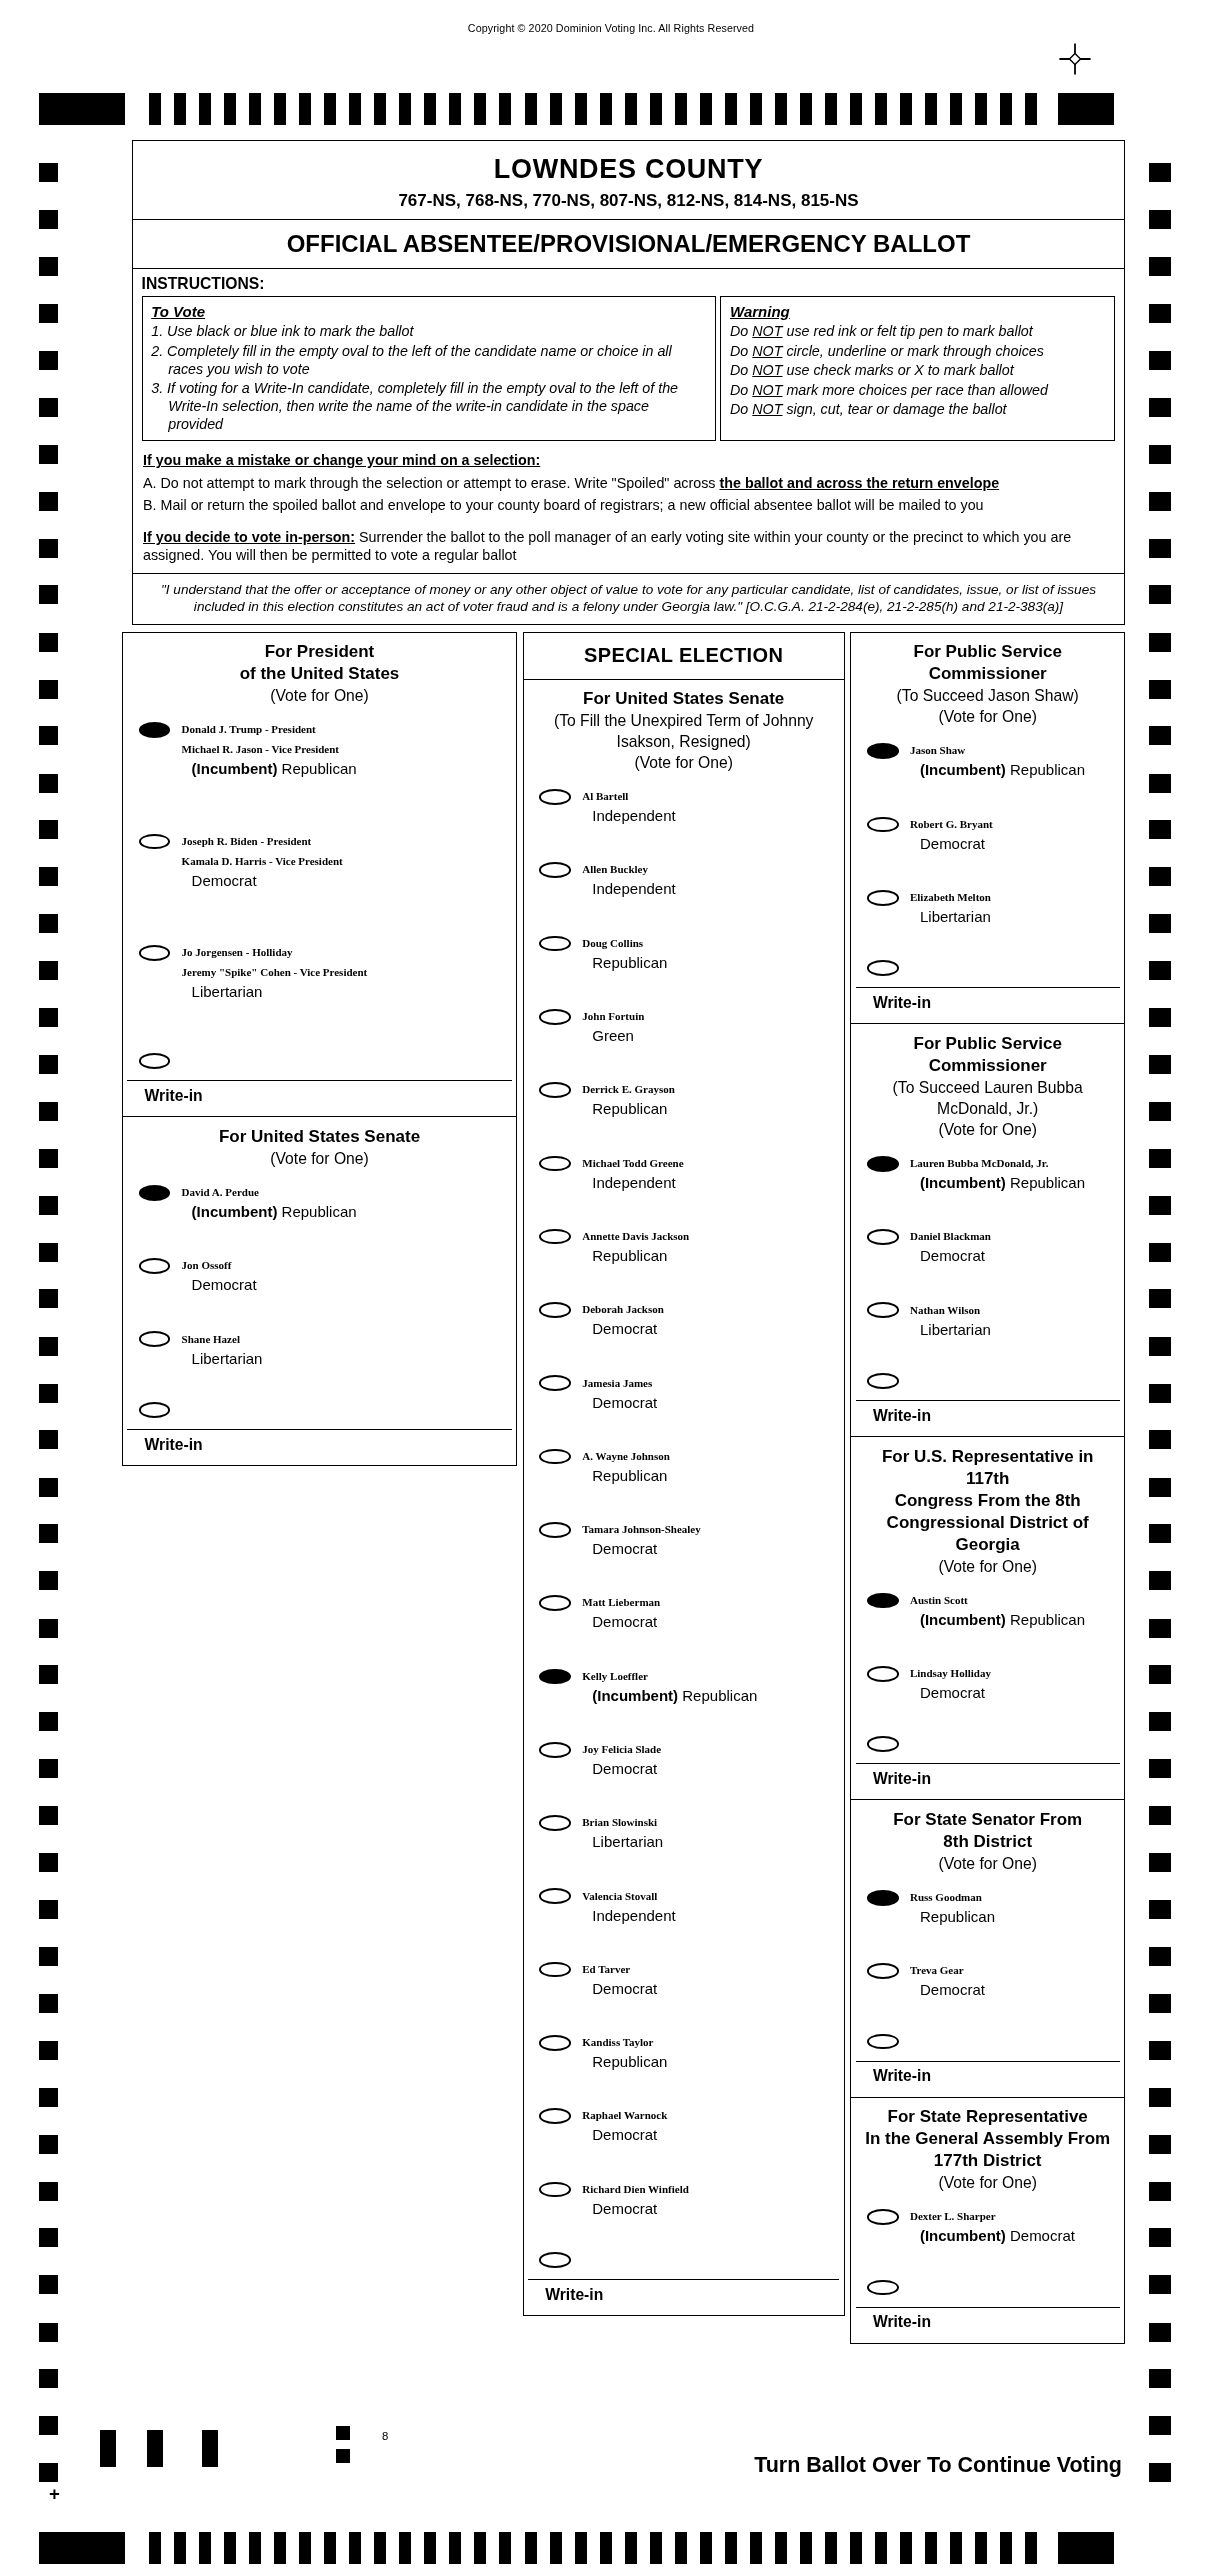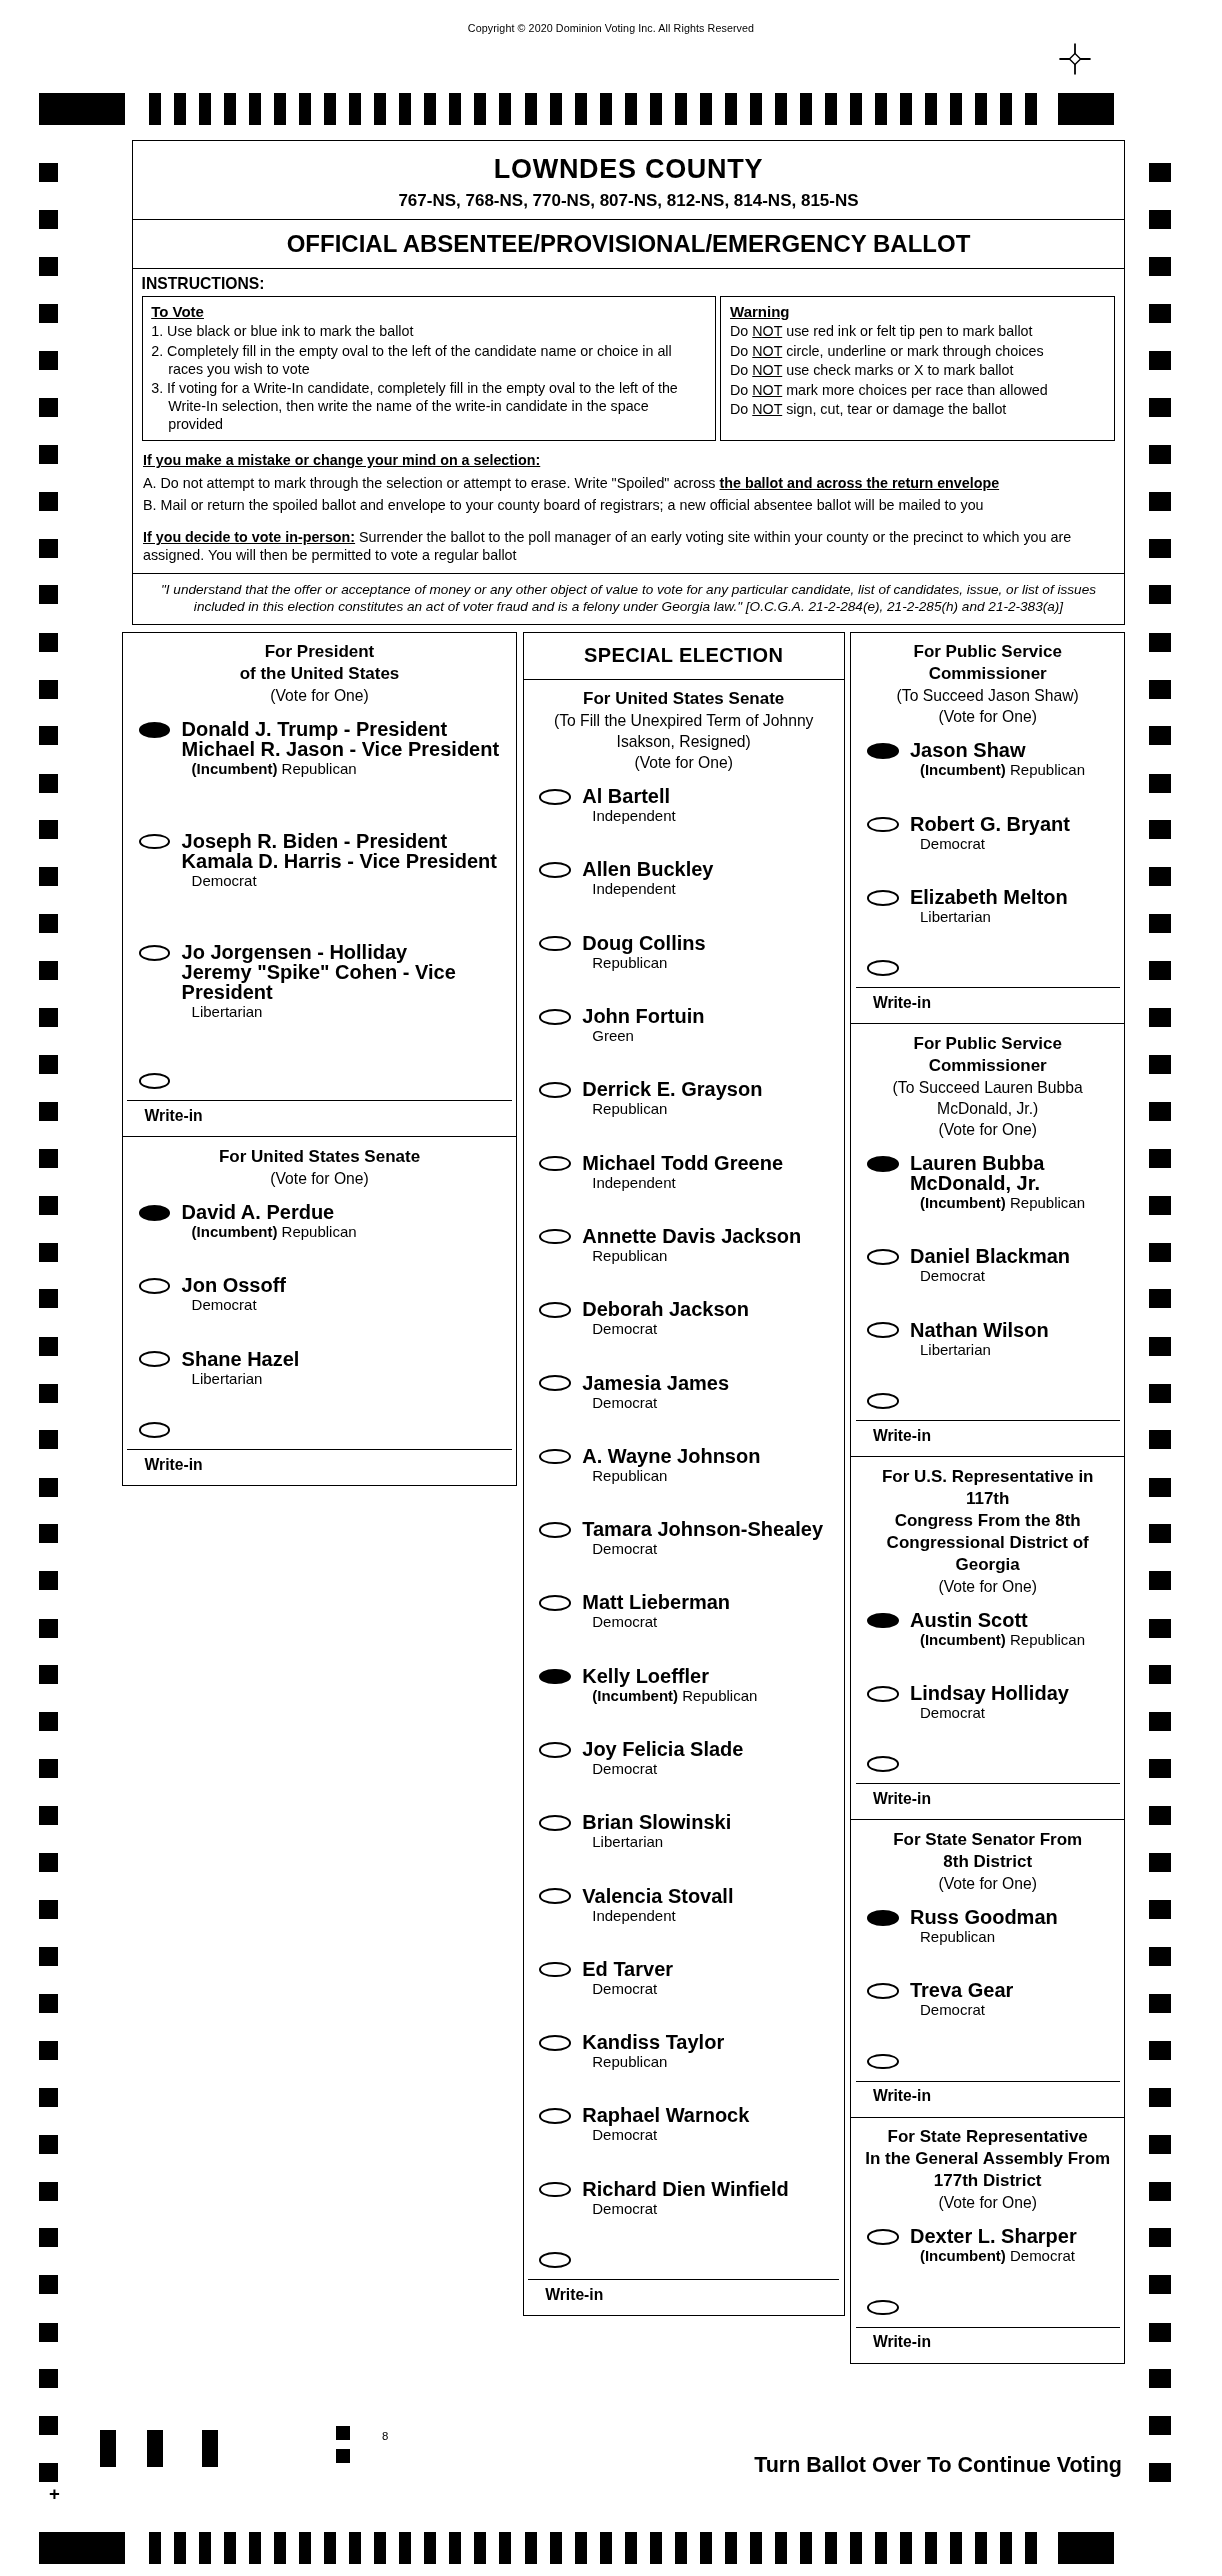--- a/index.html
+++ b/index.html
@@ -20,21 +20,21 @@
   #content { position:absolute; left:122px; top:140px; width:1003px; }
 
   .top-box { border:1.4px solid #000;margin-left:10px; }
   .county-block { text-align:center; padding:13px 7.2px 8.6px; border-bottom:1.4px solid #000; }
   .county { font-size:27px; font-weight:bold; letter-spacing:0.7px; }
   .precincts { font-size:17px; font-weight:bold; margin-top:5.7px; }
   .absentee { text-align:center; font-size:24px; font-weight:bold; padding:10px 7.2px; border-bottom:1.4px solid #000; }
   .election-block { text-align:center; padding:10px 7.2px 5.7px; }
   .el1 { font-size:18.6px; font-weight:bold; line-height:24px; }
   .instr-label { font-size:15.7px; font-weight:bold; padding:5.7px 8.6px 2.9px; }
-  .instr-row { display:flex; gap:4.3px; padding:0 8.6px; align-items:stretch; }
+  .instr-row { display:flex; gap:4.3px; padding:0 8.6px; align-items:stretch;font-style:italic; }
   .instr-box { border:1.4px solid #000; padding:5.7px 8.6px; }
   .to-vote { flex:0 0 59%; }
   .warning { flex:1; }
   .instr-title { font-size:15px; font-weight:bold; text-decoration:underline; margin-bottom:2.9px; }
   .instr-item { font-size:14.3px; line-height:18px; padding-left:17px; text-indent:-17px; margin-bottom:1.4px; }
   .warning .instr-item { padding-left:0; text-indent:0; }
   .mistake { padding:10px 10px 0; font-size:14.3px; line-height:18px; }
   .mistake-line { margin-bottom:4.3px; }
   .in-person { padding:10px 10px 8.6px; font-size:14.3px; line-height:18px; }
   .felony { border-top:1.4px solid #000; font-style:italic; font-size:13.6px; line-height:17px;
@@ -50,21 +50,21 @@
   .contest + .contest { border-top:1.4px solid #000; }
   .contest-header { text-align:center; padding:8.6px 7.2px 13px; }
   .title-line { font-size:17px; font-weight:bold; line-height:22px; }
   .subtitle-line { font-size:15.7px; line-height:21px; }
 
   .candidate { display:flex; padding-left:15.7px; padding-right:5.7px; margin-bottom:34px; }
   .col-0 .contest:first-child .candidate { margin-bottom:52px; }
   .oval { width:31.5px; height:15.7px; border:2.1px solid #000; border-radius:50%;
     flex:0 0 auto; margin-right:11.4px; margin-top:2.9px; }
   .oval.filled { background:#000; }
-  .cand-name { font-size:20px; font-weight:bold; line-height:20px; }
+  .cand-name { font-size:11px; font-weight:bold; line-height:20px;font-family:Liberation Serif, serif; }
   .cand-party { font-size:15px; line-height:19.3px; padding-left:10px; }
   .inc { font-weight:bold; }
 
   .write-in { margin-top:4.3px; }
   .wi-oval-row { padding-left:15.7px; margin-bottom:11.4px; }
   .wi-line { border-bottom:1.4px solid #000; margin:0 4.3px; }
   .wi-label { font-size:15.7px; font-weight:bold; padding:5.7px 0 11.4px 21.5px; }
 
   .seg-u { text-decoration:underline; }
   .seg-b { font-weight:bold; }

